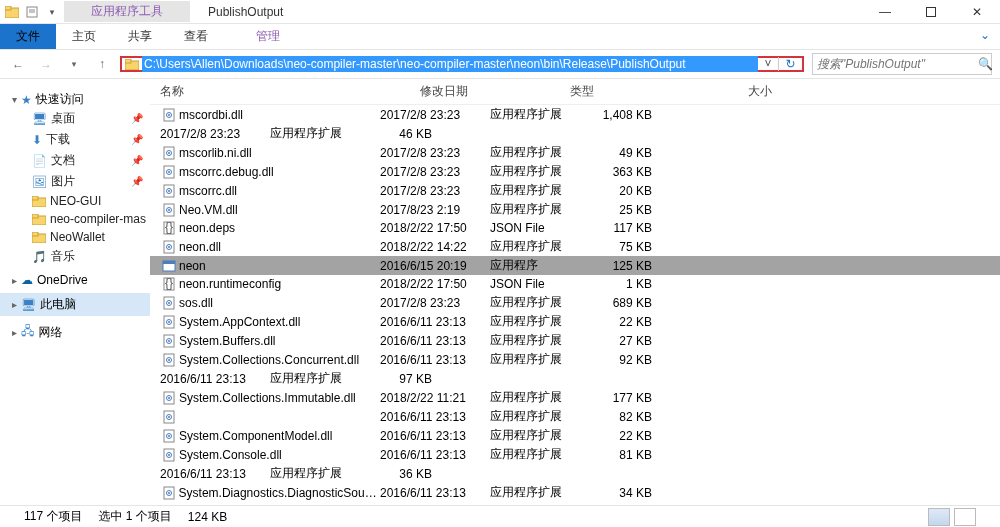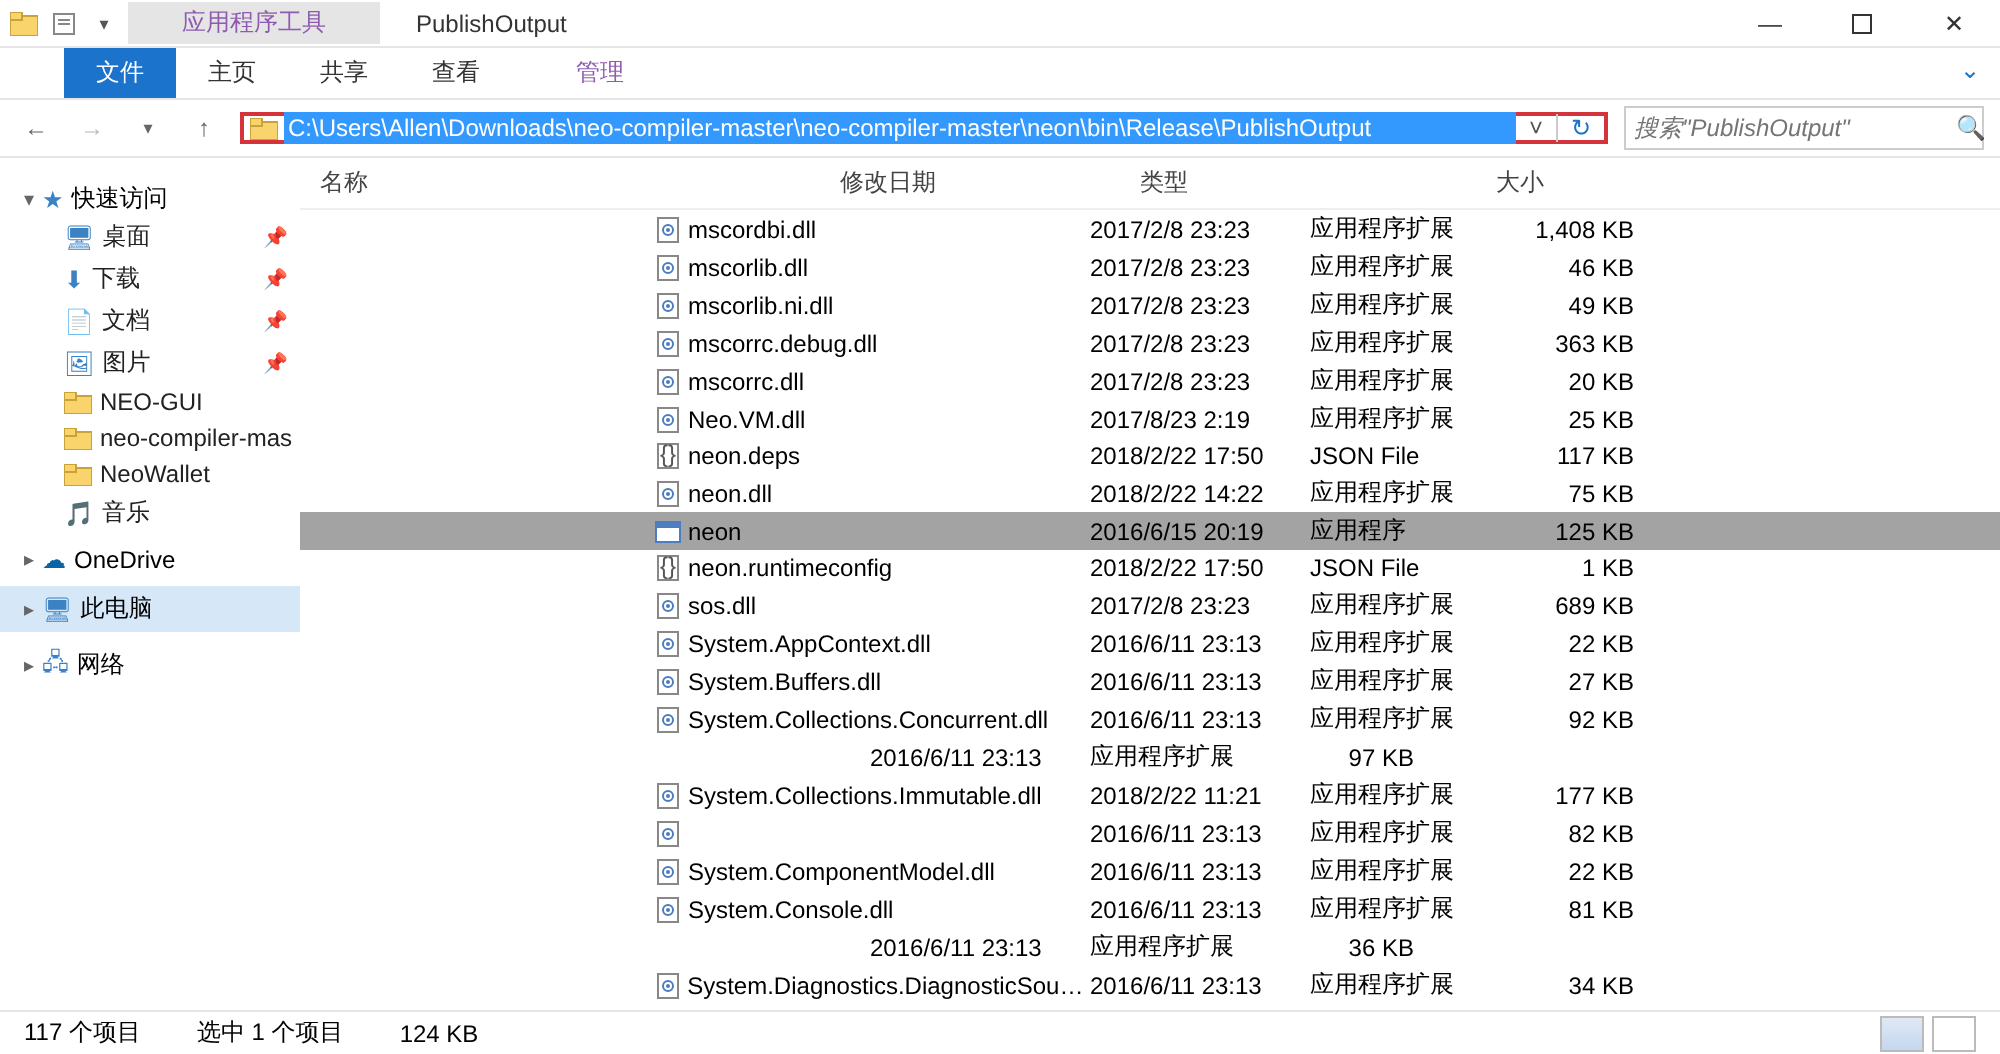--- a/index.html
+++ b/index.html
@@ -6,21 +6,21 @@
 body { width:1000px; height:527px; background:#fff; overflow:hidden; position:relative; }
 .titlebar { height:24px; display:flex; align-items:center; background:#fff; border-bottom:1px solid #e5e5e5; }
 .titlebar .qat { display:flex; align-items:center; gap:4px; padding:0 4px; }
 .titlebar .qat-icon { width:16px; height:16px; display:flex; align-items:center; justify-content:center; }
 .titlebar .tools-tab { background:#e5e5e5; color:#8e5bb0; padding:2px 27px; }
 .titlebar .wintitle { margin-left:18px; color:#333; }
 .titlebar .winctrl { margin-left:auto; display:flex; }
 .titlebar .winctrl div { width:46px; height:24px; display:flex; align-items:center; justify-content:center; color:#333; }
 .ribbon-tabs { height:26px; display:flex; align-items:stretch; border-bottom:1px solid #e5e5e5; }
 .ribbon-tabs .tab { padding:4px 16px; color:#333; cursor:pointer; }
-.ribbon-tabs .tab.file { background:#1b73cc; color:#ffffff;margin-left:32px; }
+.ribbon-tabs .tab.file { background:#1b73cc; color:#000000; }
 .ribbon-tabs .tab.context { background:#fff; color:#8e5bb0; margin-left:16px; }
 .navbar { height:28px; display:flex; align-items:center; padding:2px 8px; gap:8px; }
 .navbar .navbtn { width:20px; height:20px; display:flex; align-items:center; justify-content:center; color:#666; }
 .addressbox { flex:1; height:16px; border:2px solid #d4333b; display:flex; align-items:center; background:#fff; }
 .addressbox .folder-ic { width:20px; display:flex; align-items:center; justify-content:center; }
 .addressbox input { flex:1; border:none; outline:none; background:#3399ff; color:#fff; padding:1px 2px; font-size:12px; }
 .addressbox .drop { width:20px; text-align:center; color:#555; }
 .addressbox .refresh { width:24px; text-align:center; color:#1b73cc; border-left:1px solid #ccc; }
 .searchbox { width:180px; height:22px; border:1px solid #ccc; display:flex; align-items:center; }
 .searchbox input { flex:1; border:none; outline:none; padding:0 4px; color:#888; font-style:italic; }
@@ -31,26 +31,26 @@
 .sidebar .item.lvl2 { padding-left:32px; }
 .sidebar .item .pin { margin-left:auto; color:#888; font-size:10px; }
 .sidebar .group { padding-left:12px; display:flex; align-items:center; gap:4px; margin-top:6px; }
 .filelist { flex:1; overflow:auto; }
 .filelist .header { display:flex; padding:4px 0 4px 10px; color:#444; border-bottom:1px solid #eee; position:sticky; top:0; background:#fff;gap:40px;}
 .filelist .header div { } 
 .col-name { width:220px; }
 .col-date { width:110px; }
 .col-type { width:100px; }
 .col-size { width:80px; text-align:right; padding-right:18px; }
-.row { display:flex; align-items:center; padding:1px 0 1px 10px;justify-content:center; }
+.row { display:flex; align-items:center; padding:1px 0 1px 10px; }
 .row.selected { background:#a3a3a3; }
 .row .ic { width:18px; height:16px; display:inline-flex; align-items:center; justify-content:center; }
 .row .col-name { display:flex; align-items:center; gap:1px; white-space:nowrap; overflow:hidden; text-overflow:ellipsis;}
 .row .col-name span.nm { overflow:hidden; text-overflow:ellipsis; }
-.statusbar { position:absolute; bottom:0; left:0; right:0; height:22px; border-top:1px solid #e5e5e5; display:flex; align-items:center; padding:0 12px; gap:28px; background:#fff; }
+.statusbar { position:absolute; bottom:0; left:0; right:0; height:22px; border-top:1px solid #e5e5e5; display:flex; align-items:center; padding:0 24px; gap:16px; background:#fff; }
 .statusbar .viewbtns { margin-left:auto; display:flex; gap:4px; }
 .statusbar .viewbtns div { width:22px; height:18px; border:1px solid #bbb; }
 svg { display:block; }
 </style>
 </head>
 <body>
 
 <div class="titlebar">
   <div class="qat">
     <div class="qat-icon">
@@ -205,30 +205,20 @@
                 <circle cx="7" cy="7" r="1" fill="#4b7dbf"></circle>
               </svg>
             </span>
             <span class="nm">mscordbi.dll</span>
           </div>
           <div class="col-date">2017/2/8 23:23</div>
           <div class="col-type">应用程序扩展</div>
           <div class="col-size">1,408 KB</div>
         </div>
         <div class="row">
-          <div class="col-name">
-            <span class="ic">
-              <svg width="14" height="14">
-                <rect x="2" y="1" width="10" height="12" fill="#fff" stroke="#888"></rect>
-                <circle cx="7" cy="7" r="2.5" fill="none" stroke="#4b7dbf"></circle>
-                <circle cx="7" cy="7" r="1" fill="#4b7dbf"></circle>
-              </svg>
-            </span>
-            <span class="nm">mscorlib.dll</span>
-          </div>
           <div class="col-date">2017/2/8 23:23</div>
           <div class="col-type">应用程序扩展</div>
           <div class="col-size">46 KB</div>
         </div>
         <div class="row">
           <div class="col-name">
             <span class="ic">
               <svg width="14" height="14">
                 <rect x="2" y="1" width="10" height="12" fill="#fff" stroke="#888"></rect>
                 <circle cx="7" cy="7" r="2.5" fill="none" stroke="#4b7dbf"></circle>

